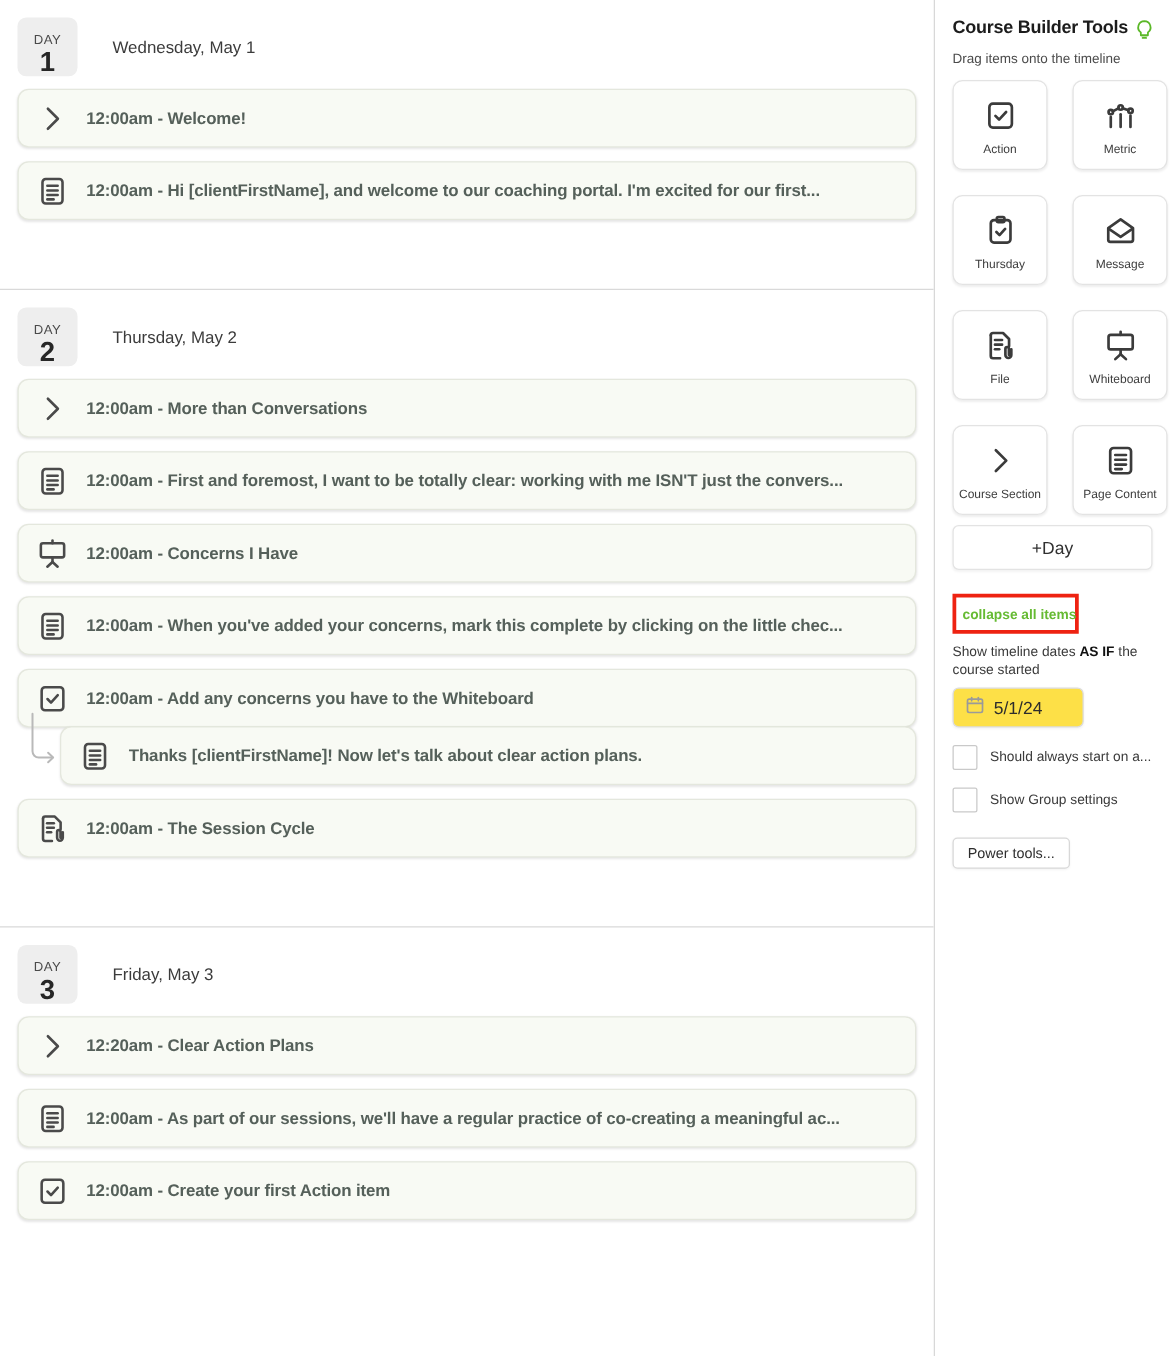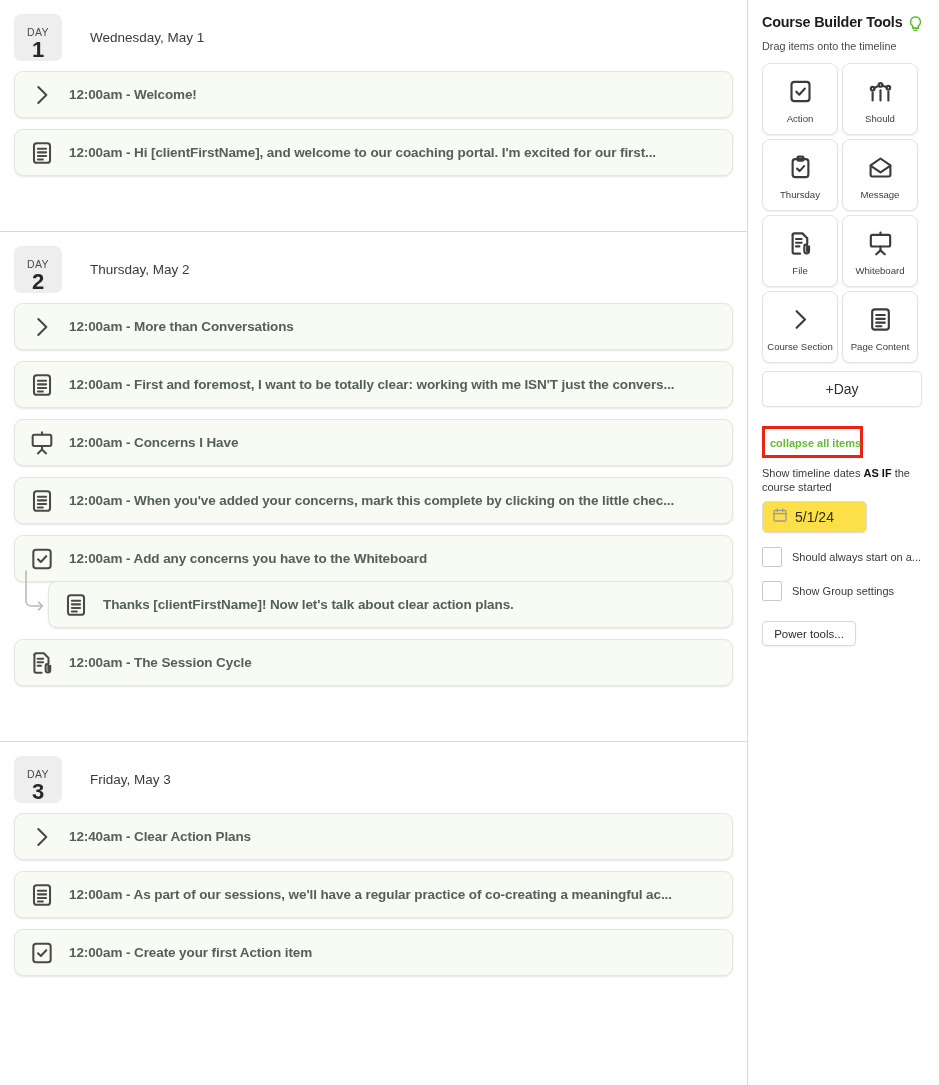--- a/index.html
+++ b/index.html
@@ -80,21 +80,21 @@
     position:relative;
   }
   .panel-title{
     display:flex;align-items:flex-start;gap:5px;
     font-size:14.4px;font-weight:bold;color:#1c1c1c;
     letter-spacing:-.2px;
   }
   .panel-sub{font-size:10.8px;color:#4b4b4b;margin-top:3px;}
 
   .tool-grid{
-    display:grid;grid-template-columns:76px 76px;gap:4px;
+    display:grid;grid-template-columns:76px 76px;gap:20px;
     margin-top:11px;
   }
   .tool{
     height:72px;border:1px solid #e3e3e3;border-radius:8px;background:#fff;
     display:flex;flex-direction:column;align-items:center;justify-content:center;
     box-shadow:0 1px 2px rgba(0,0,0,.07);
     box-sizing:border-box;
   }
   .tool .ticon{height:34px;display:flex;align-items:center;justify-content:center;color:#3b3b3b;}
   .tool .tlabel{font-size:9.6px;color:#3d3d3d;margin-top:5px;}
@@ -284,21 +284,21 @@
           </div>
           <div class="day-date">Friday, May 3</div>
         </div>
         <div class="rows">
           <div class="row">
             <span class="ico">
               <svg width="26" height="26" viewBox="0 0 24 24" fill="none" stroke="#4a4a4a" stroke-width="1.9" stroke-linecap="round" stroke-linejoin="round">
                 <path d="M8.6 4.6L16 12l-7.4 7.4"></path>
               </svg>
             </span>
-            <span class="rtext">12:40am - Clear Action Plans</span>
+            <span class="rtext">12:20am - Clear Action Plans</span>
           </div>
           <div class="row">
             <span class="ico">
               <svg width="26" height="26" viewBox="0 0 24 24" fill="none" stroke="#4a4a4a" stroke-width="1.9" stroke-linecap="round" stroke-linejoin="round">
                 <rect x="4.6" y="3" width="14.8" height="18" rx="2.4"></rect>
                 <path d="M8.2 8h7.6"></path>
                 <path d="M8.2 11.4h7.6"></path>
                 <path d="M8.2 14.8h7.6"></path>
                 <path d="M8.2 18h4.6"></path>
               </svg>
@@ -348,21 +348,21 @@
               <path d="M5 13v7"></path>
               <path d="M12 11v9"></path>
               <path d="M19 12v8"></path>
               <circle cx="5" cy="9.5" r="1.6"></circle>
               <circle cx="12" cy="6.2" r="1.6"></circle>
               <circle cx="19" cy="8.6" r="1.6"></circle>
               <path d="M6.4 9l4.3-2.3"></path>
               <path d="M13.4 6.7l4.2 1.5"></path>
             </svg>
           </span>
-          <span class="tlabel">Should</span>
+          <span class="tlabel">Metric</span>
         </div>
         <div class="tool">
           <span class="ticon">
             <svg width="27" height="27" viewBox="0 0 24 24" fill="none" stroke="#3b3b3b" stroke-width="1.9" stroke-linecap="round" stroke-linejoin="round">
               <rect x="5" y="4.5" width="14" height="16" rx="2.3"></rect>
               <rect x="9.3" y="2.3" width="5.4" height="3.6" rx="1.1"></rect>
               <path d="M9 13l2.2 2.2 4-4.4"></path>
             </svg>
           </span>
           <span class="tlabel">Thursday</span>

